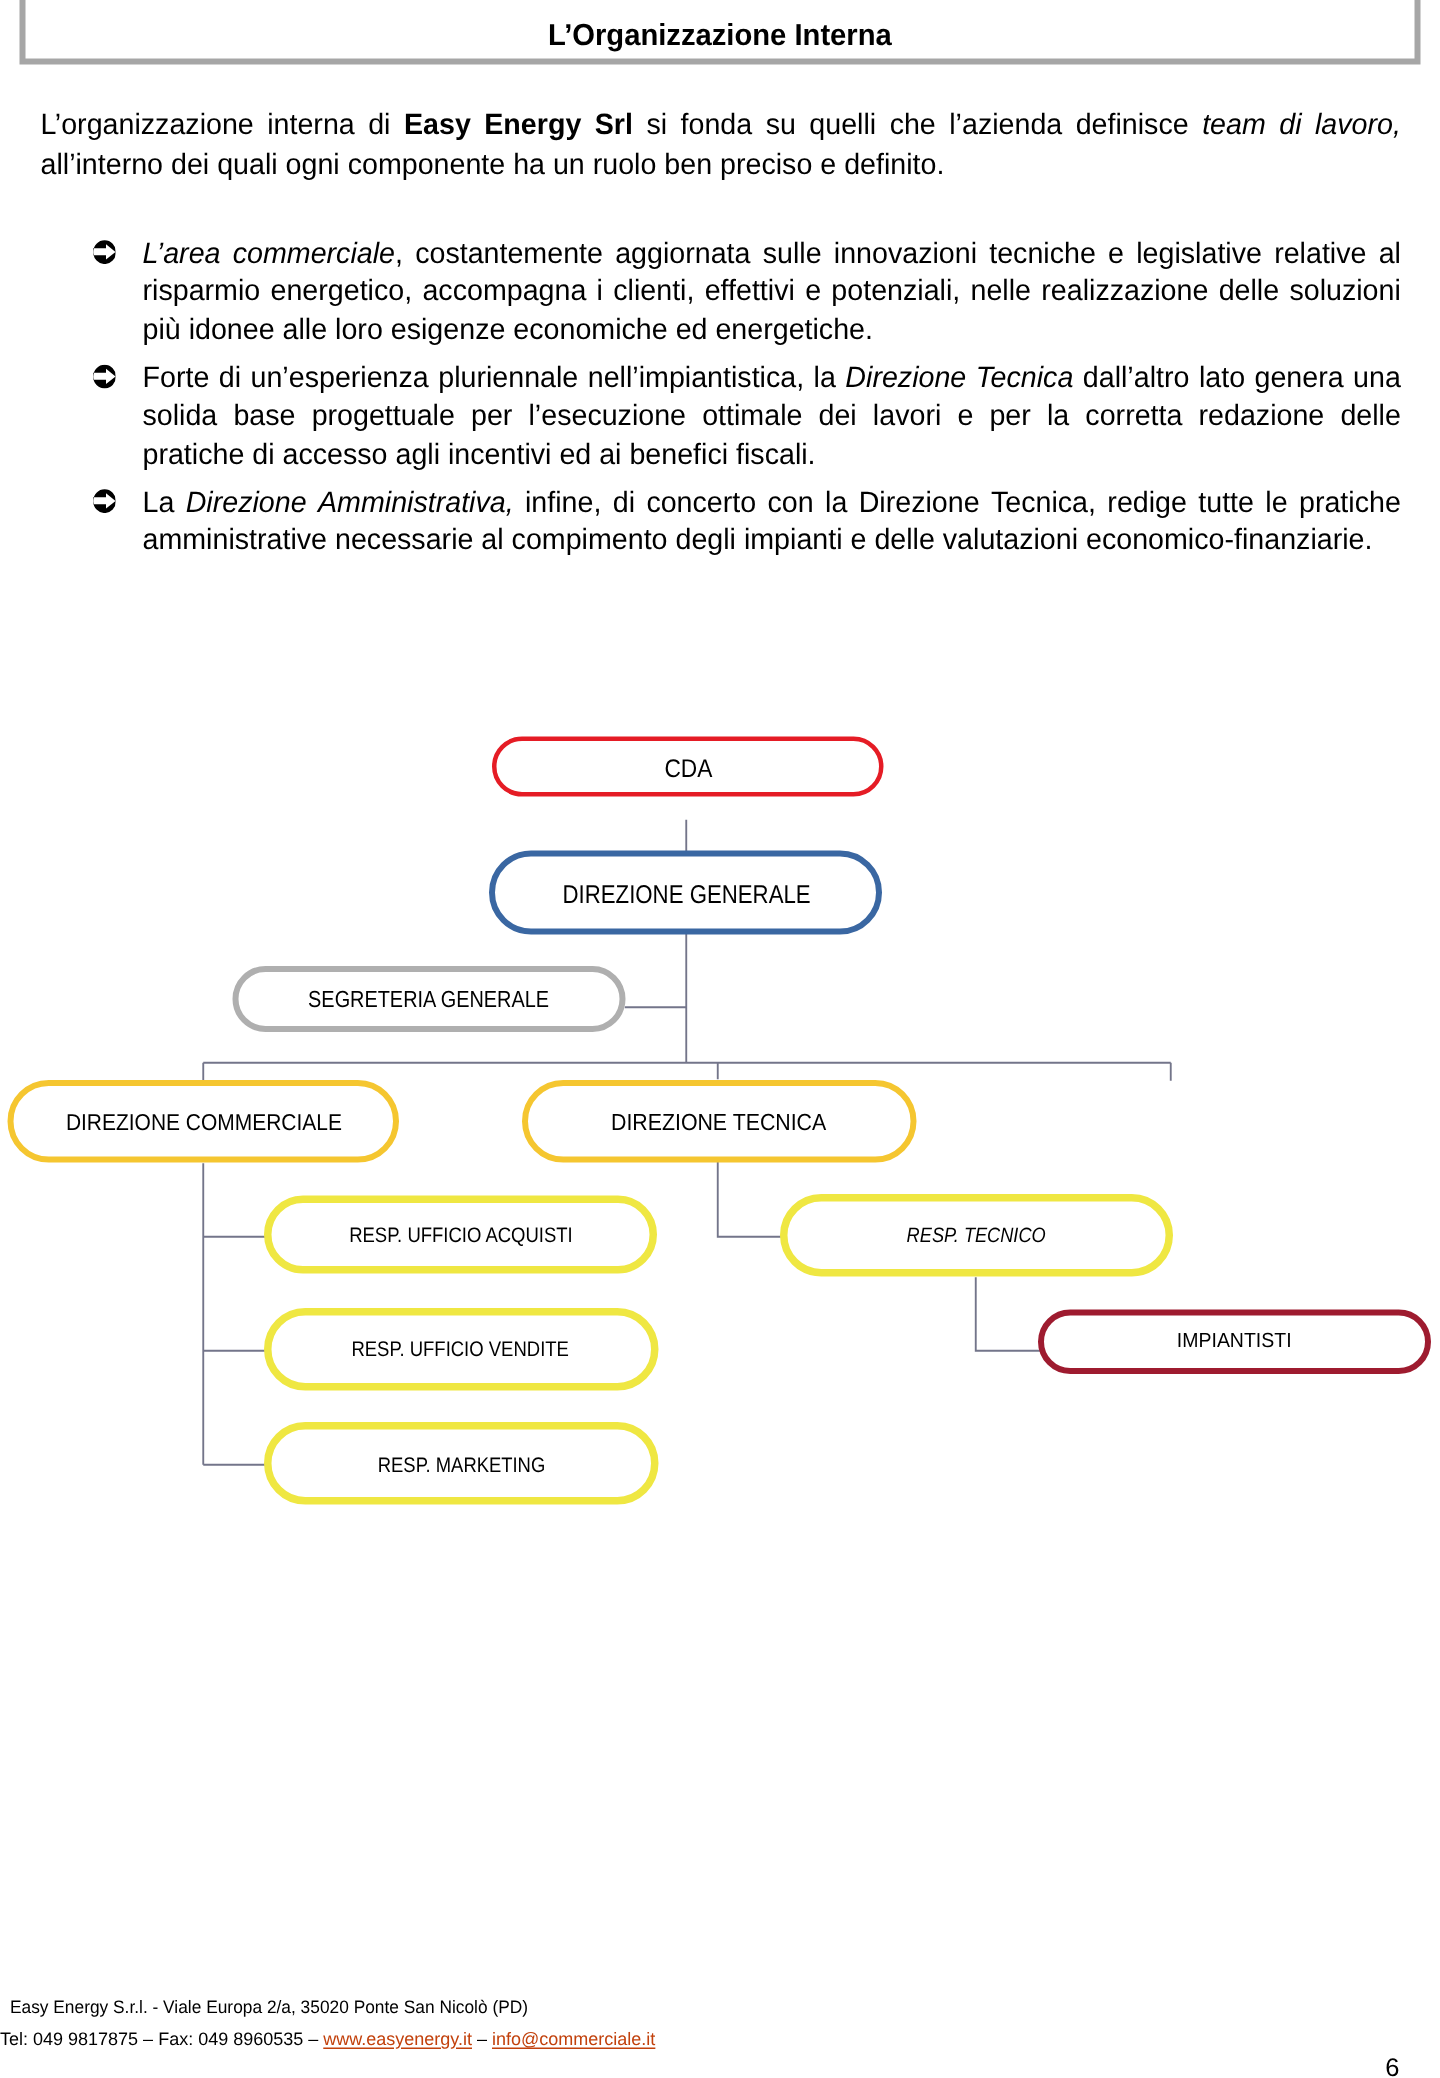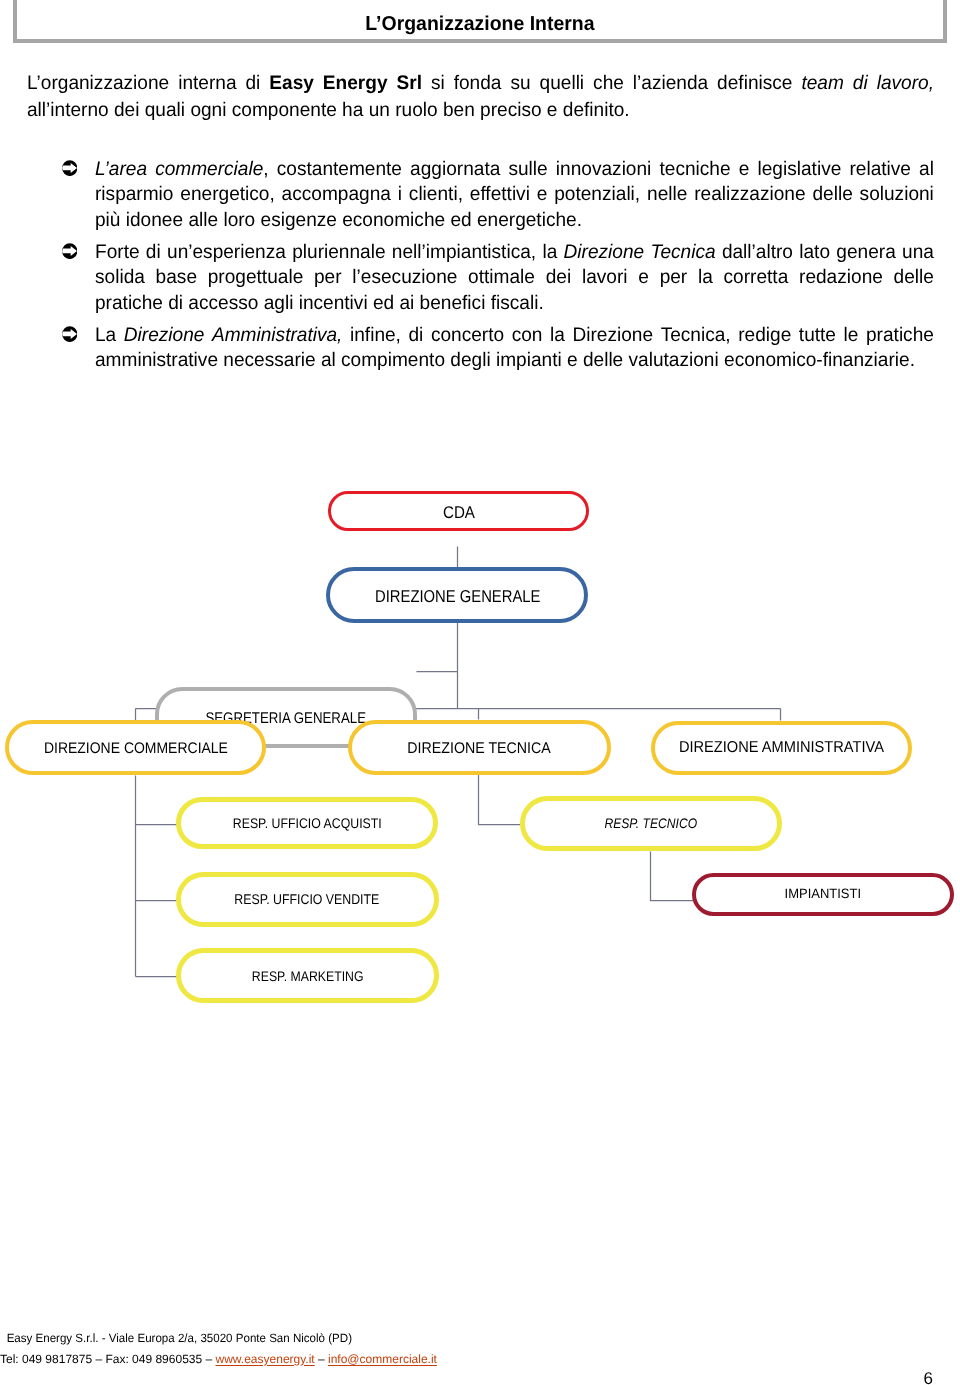--- a/index.html
+++ b/index.html
@@ -94,31 +94,28 @@
         <polyline points="135.5,976.5 178.5,976.5" fill="none" stroke="#73758A" stroke-width="1.25"></polyline>
         <polyline points="478.5,774.5 478.5,824.5 520.5,824.5" fill="none" stroke="#73758A" stroke-width="1.25"></polyline>
         <polyline points="650.5,851.5 650.5,900.5 693.5,900.5" fill="none" stroke="#73758A" stroke-width="1.25"></polyline>
       </svg>
   <div class="node" style="left: 328px; top: 491px; width: 261px; height: 40px; border: 3.4px solid rgb(229, 28, 37); border-radius: 28px; font-size: 17.02px;">
         <span style="transform: scaleX(0.890435); position: relative; top: 2px;">CDA</span>
       </div>
       <div class="node" style="left: 326.3px; top: 566.7px; width: 262px; height: 56.3px; border: 4.2px solid rgb(58, 103, 162); border-radius: 28.15px; font-size: 17.15px;">
         <span style="transform: scaleX(0.863919); position: relative; top: 2px;">DIREZIONE GENERALE</span>
       </div>
-      <div class="node" style="left: 155.2px; top: 643.75px; width: 261.5px; height: 61px; border: 4.2px solid rgb(175, 175, 175); border-radius: 27.25px; font-size: 15.48px; margin-top: 43px;">
+      <div class="node" style="left: 155.2px; top: 643.75px; width: 261.5px; height: 44px; border: 4.2px solid rgb(175, 175, 175); border-radius: 27.25px; font-size: 15.48px;">
         <span style="transform: scaleX(0.856962); position: relative; top: 1.3px;">SEGRETERIA GENERALE</span>
       </div>
       <div class="node" style="left: 5.3px; top: 720px; width: 261.2px; height: 55px; border: 4.5px solid rgb(245, 198, 48); border-radius: 27.5px; font-size: 15.34px;">
         <span style="transform: scaleX(0.911596); position: relative; top: 1px;">DIREZIONE COMMERCIALE</span>
       </div>
       <div class="node" style="left: 348.1px; top: 719.8px; width: 262.7px; height: 55.4px; border: 4.5px solid rgb(245, 198, 48); border-radius: 27.7px; font-size: 15.48px;">
         <span style="transform: scaleX(0.919043); position: relative; top: 1.3px;">DIREZIONE  TECNICA</span>
-      </div>
-      <div class="node" style="left: 651px; top: 720.5px; width: 260.7px; height: 54.5px; border: 4.5px solid rgb(245, 198, 48); border-radius: 27.25px; font-size: 15.76px;">
-        <span style="transform: scaleX(0.928389); position: relative; top: 0.6px;">DIREZIONE AMMINISTRATIVA</span>
       </div>
       <div class="node" style="left: 175.8px; top: 797px; width: 262.5px; height: 52px; border: 5px solid rgb(239, 231, 66); border-radius: 27px; font-size: 13.95px;">
         <span style="transform: scaleX(0.883863); position: relative; top: 0.2px;">RESP. UFFICIO ACQUISTI</span>
       </div>
       <div class="node" style="left: 520px; top: 796px; width: 262.2px; height: 55px; border: 5px solid rgb(239, 231, 66); border-radius: 27.5px; font-size: 13.81px; font-style: italic;">
         <span style="transform: scaleX(0.878469); position: relative; top: -1px;">RESP. TECNICO</span>
       </div>
       <div class="node" style="left: 176px; top: 872px; width: 262.5px; height: 55px; border: 5px solid rgb(239, 231, 66); border-radius: 27.5px; font-size: 14.09px;">
         <span style="transform: scaleX(0.87572); position: relative; top: -0.9px;">RESP. UFFICIO VENDITE</span>
       </div>

